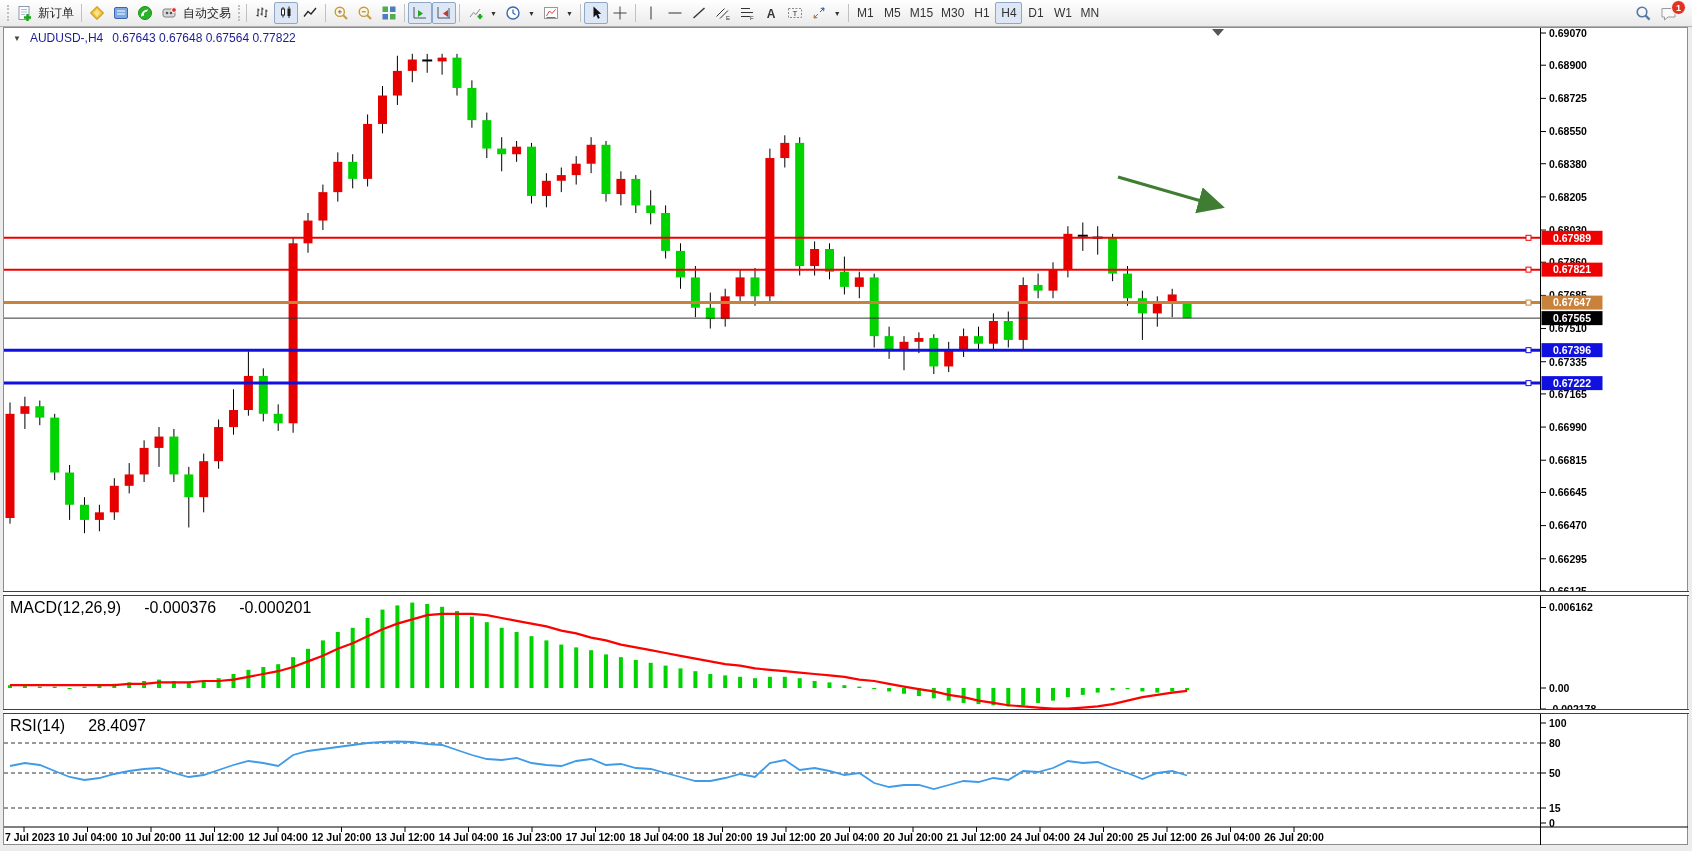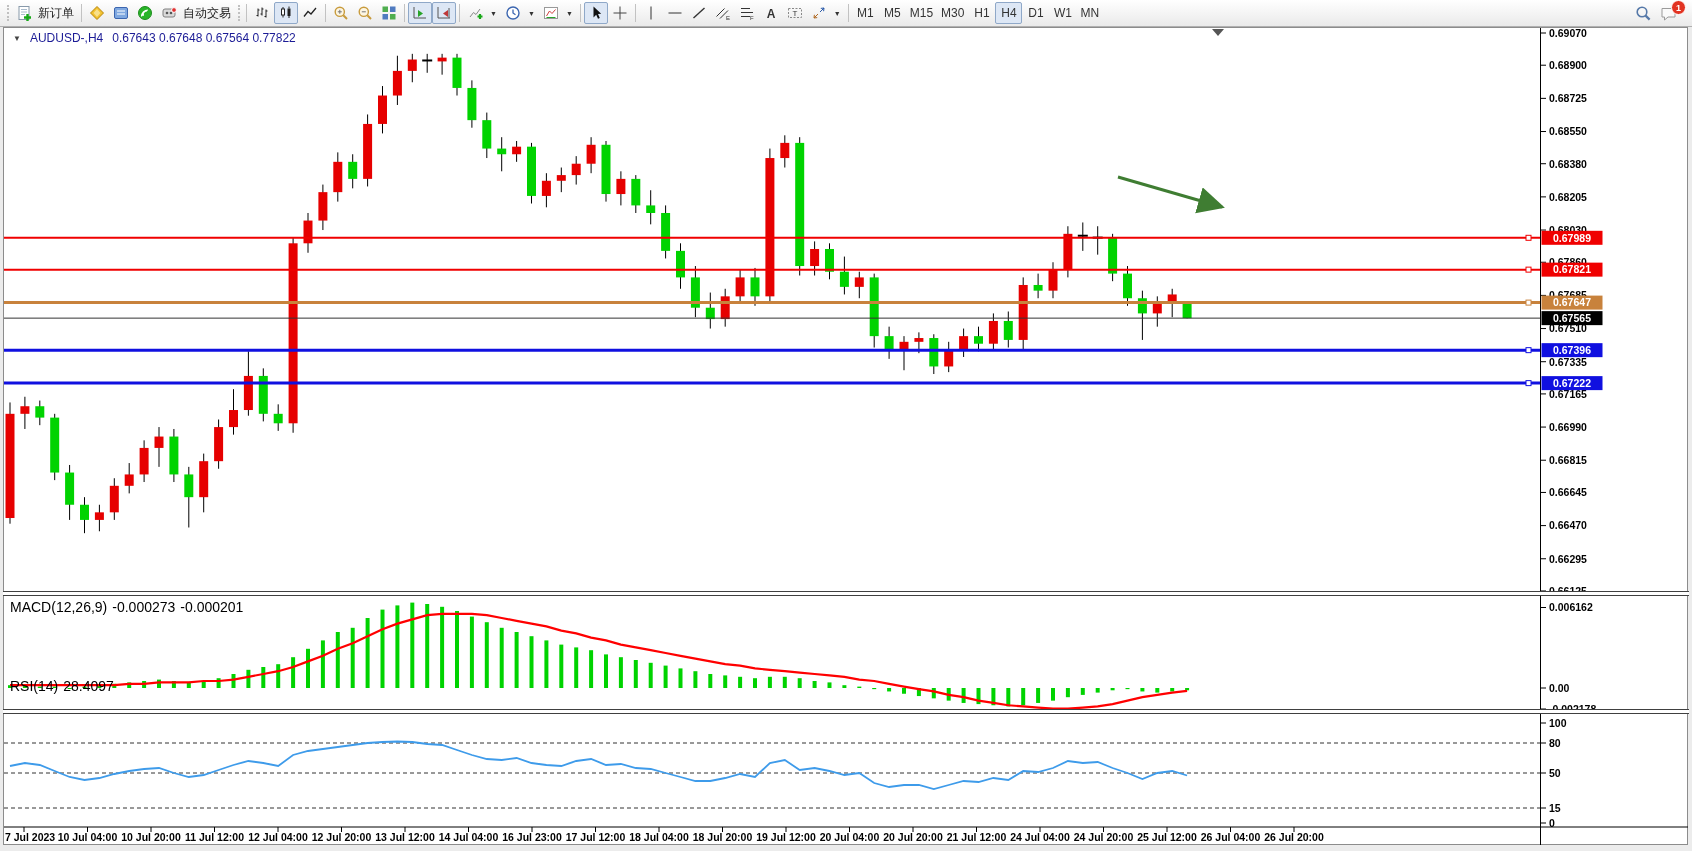--- a/index.html
+++ b/index.html
@@ -10,23 +10,23 @@
   .tb-sep{width:1px;height:18px;background:#c2c2c2;margin:0 3px}
   .tb-handle{width:0;height:16px;border-left:2px dotted #c0c0c0;margin:0 3px}
   .caret{font-size:7px;color:#333;margin-left:1px}
   .tf{font-size:12px;color:#333;min-width:27px}
   .spacer{flex:1}
   .chat-wrap{position:relative}
   .badge{position:absolute;top:-3px;right:-5px;background:#e23322;color:#fff;border-radius:50%;width:13px;height:13px;font-size:9px;display:flex;align-items:center;justify-content:center;font-weight:700;border:1px solid #fff}
   .chart-window{position:absolute;left:3px;top:27px;width:1685px;height:818px;background:#fff;border:1px solid #8c8c8c;box-sizing:border-box;z-index:1}
   .chart-title{position:absolute;top:31px;left:13px;font-size:12px;color:#1c1c96;z-index:20;display:flex;gap:9px;align-items:center}
   .chart-title .tri{color:#444;font-size:8px}
-  .ind-label{position:absolute;font-size:14px;color:#000;z-index:20;display:flex;gap:5px}
+  .ind-label{position:absolute;font-size:16px;color:#000;z-index:20;display:flex;gap:23px}
   #macd-label{top:599px;left:10px}
-  #rsi-label{top:678px;left:10px}
+  #rsi-label{top:717px;left:10px}
   .pane-sep{position:absolute;left:3px;width:1686px;height:3px;border-top:1px solid #404040;border-bottom:1px solid #404040;background:#fff;z-index:15}
   #sep1{top:591px}
   #sep2{top:709px}
   #chart-svg{position:absolute;top:0;left:0;z-index:10;pointer-events:none}
   .hotzone{position:absolute;z-index:5;background:transparent}
 </style>
 </head>
 <body>
 
 <div class="toolbar">
@@ -241,21 +241,21 @@
 <div class="hotzone" style="left:4px;top:828px;width:1535px;height:17px"></div>
 
 <div class="chart-title">
   <span class="tri">▼</span>
   <span>AUDUSD-,H4</span>
   <span>0.67643 0.67648 0.67564 0.77822</span>
 </div>
 
 <div class="ind-label" id="macd-label">
   <span>MACD(12,26,9)</span>
-  <span>-0.000273</span>
+  <span>-0.000376</span>
   <span>-0.000201</span>
 </div>
 <div class="ind-label" id="rsi-label">
   <span>RSI(14)</span>
   <span>28.4097</span>
 </div>
 
 <div class="pane-sep" id="sep1"></div>
 <div class="pane-sep" id="sep2"></div>
 

